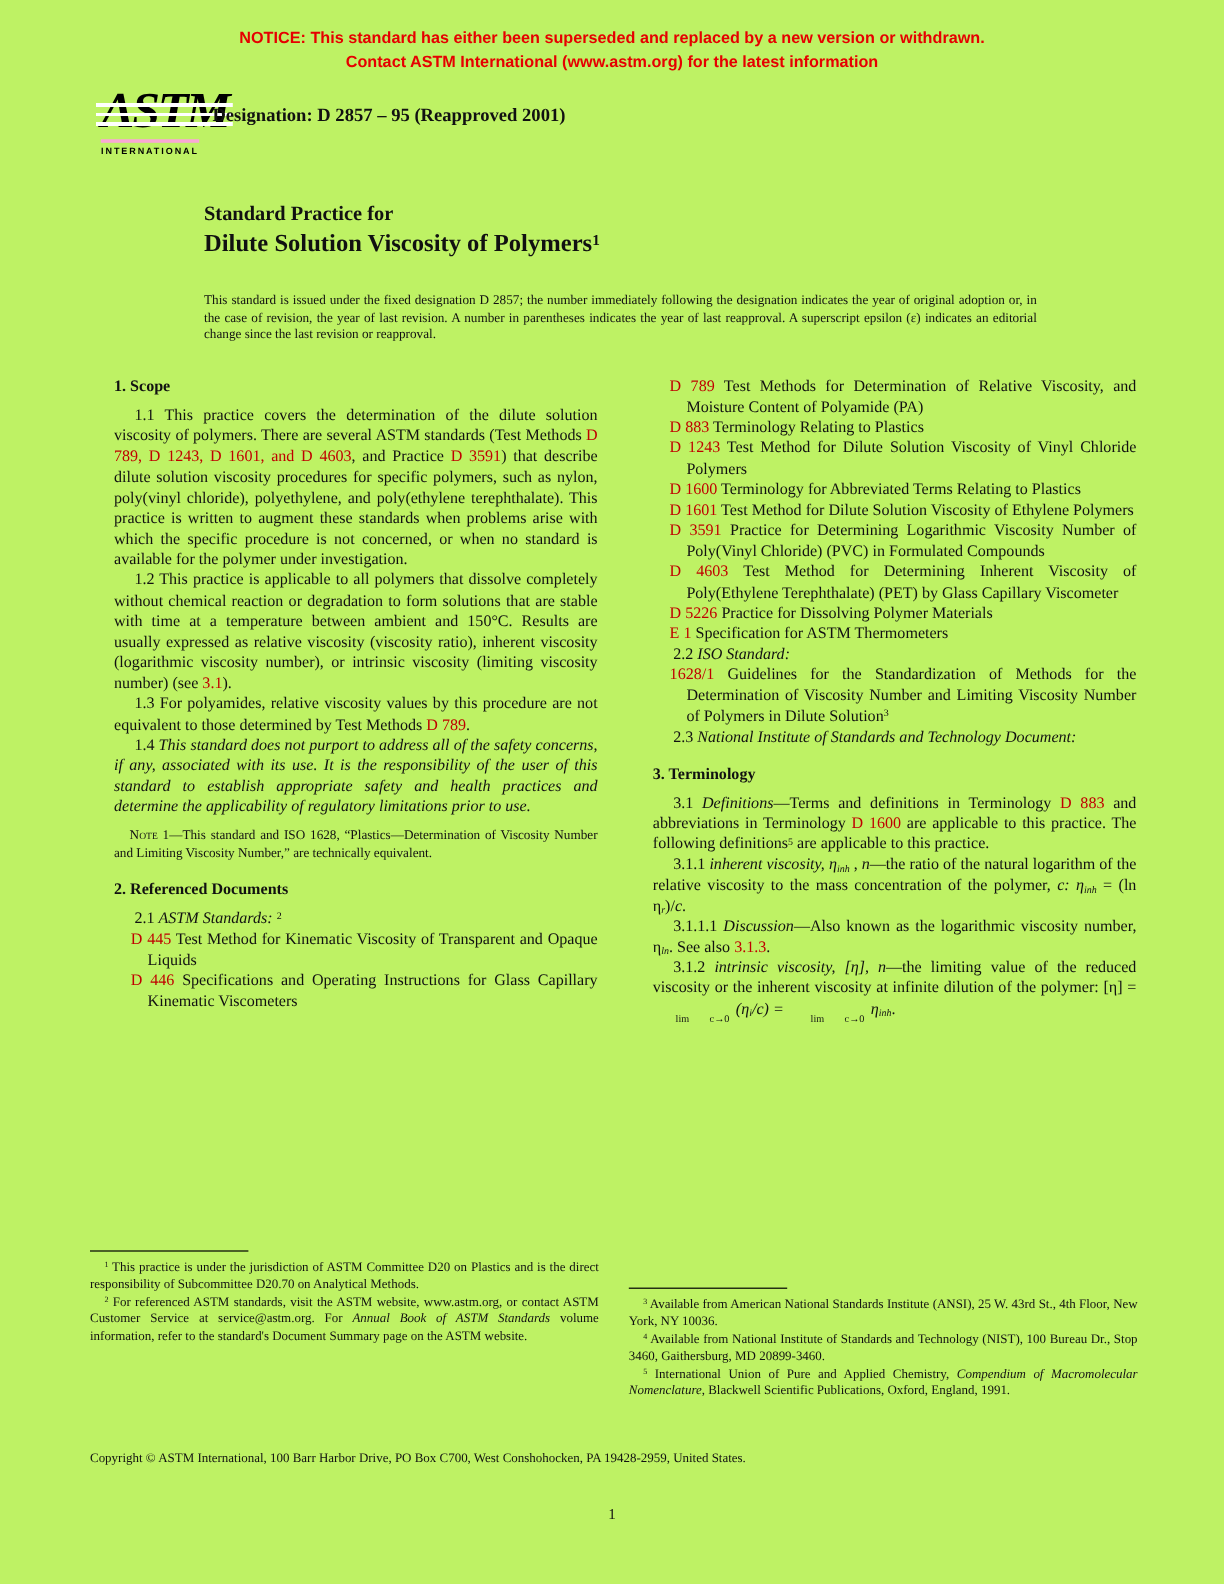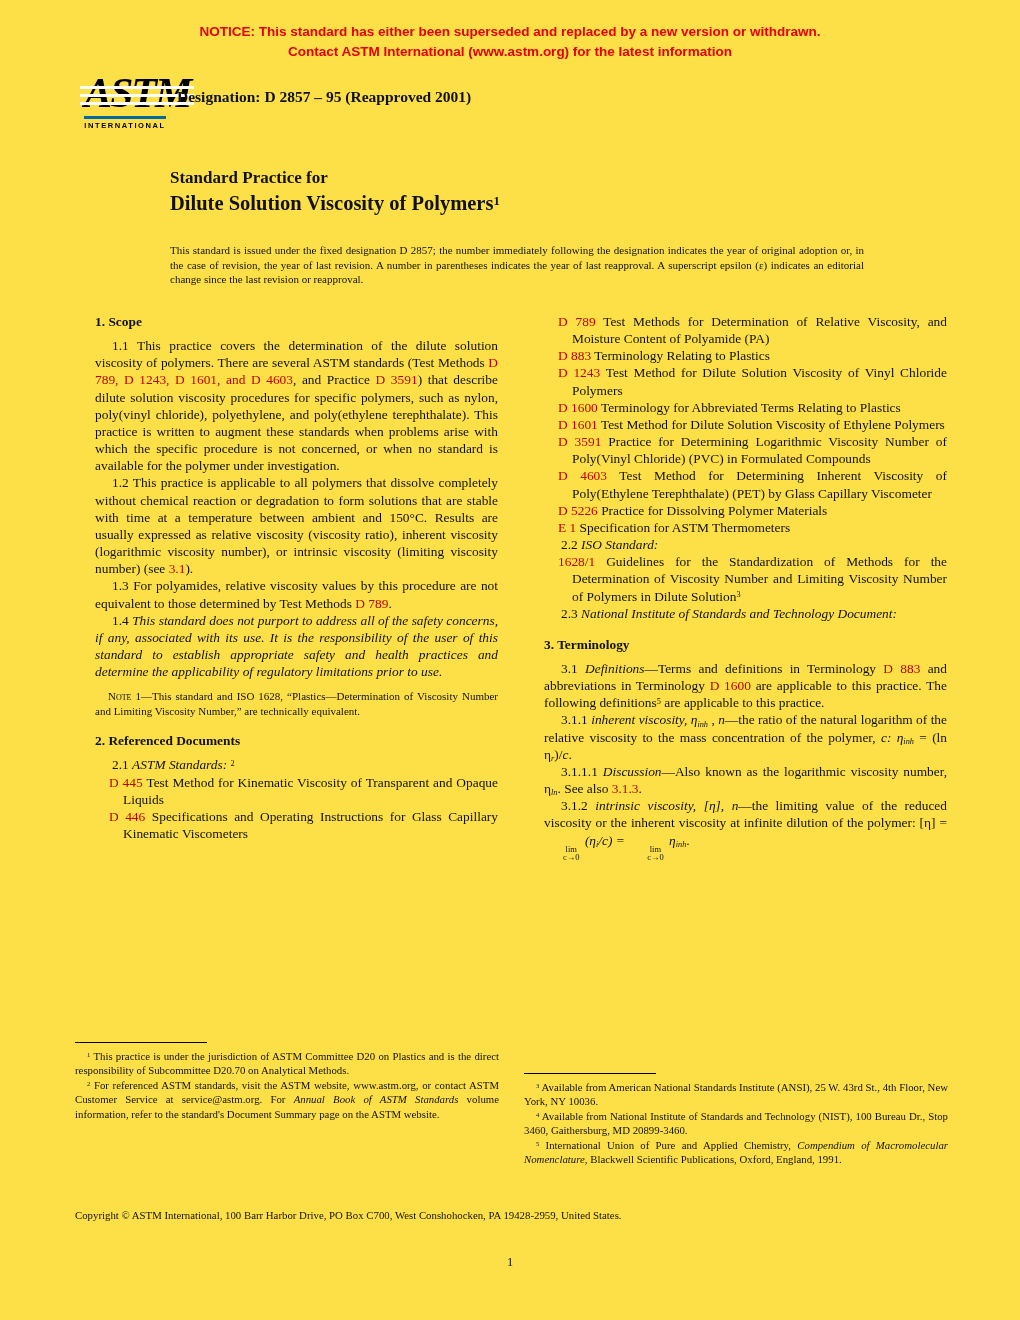--- a/index.html
+++ b/index.html
@@ -1,30 +1,30 @@
 <!DOCTYPE html>
 <html><head>
 <meta charset="utf-8">
 <style>
   html,body{margin:0;padding:0;background:#ffffff;}
-  .page{position:relative;width:1020px;height:1320px;background:#fde047;color:#111;
+  .page{position:relative;width:1020px;height:1320px;background:#bef264;color:#111;
         font-family:"Liberation Serif",serif;overflow:hidden;}
 
   .notice{position:absolute;top:22px;left:0;width:100%;text-align:center;
           font-family:"Liberation Sans",sans-serif;font-weight:bold;font-size:13.5px;
           color:#e60000;line-height:1.45;}
 
   .logo{position:absolute;left:84px;top:72px;width:82px;text-align:center;}
   .logo-astm{position:relative;display:inline-block;font-family:"Liberation Serif",serif;
              font-style:italic;font-weight:bold;font-size:42px;line-height:1;color:#000;
              letter-spacing:-2px;}
   .logo-astm::after{content:"";position:absolute;left:-4px;right:-4px;top:9px;height:24px;
              background:repeating-linear-gradient(to bottom,rgba(255,255,255,0) 0 5px,#fff 5px 8px);}
   .logo-intl{font-family:"Liberation Sans",sans-serif;font-weight:bold;font-size:7.5px;
-             letter-spacing:1.6px;border-top:3px solid #0369a1;padding-top:2px;margin-top:2px;
+             letter-spacing:1.6px;border-top:3px solid #f9a8d4;padding-top:2px;margin-top:2px;
              color:#000;}
 
   .designation{position:absolute;left:177px;top:88px;font-size:15.5px;font-weight:bold;}
 
   .title-block{position:absolute;left:170px;top:168px;}
   .title-line1{font-size:17px;font-weight:bold;margin:0;line-height:1.2;}
   .title-line2{font-size:20.5px;font-weight:bold;margin:3px 0 0 0;line-height:1.2;}
 
   .preamble{position:absolute;left:170px;top:243px;width:694px;font-size:11px;
             line-height:1.33;text-align:justify;}
@@ -36,21 +36,21 @@
   .sec-heading.first{margin-top:0;}
   .para{margin:0;text-indent:17px;}
   .ref{margin:0;padding-left:28px;text-indent:-14px;}
   .note{font-size:11px;line-height:1.32;margin-top:9px;text-indent:13px;}
 
   .red{color:#c00000;}
   .it{font-style:italic;}
   .smallcaps{font-variant:small-caps;}
   .sup{font-size:0.62em;position:relative;top:-0.45em;line-height:0;}
   .sub{font-size:0.62em;position:relative;top:0.25em;line-height:0;}
-  .lim{display:inline-flex;flex-direction:column;align-items:center;font-size:8.5px;
+  .lim{display:inline-flex;flex-direction:row;align-items:flex-end;font-size:8.5px;
        line-height:1.05;vertical-align:-7px;margin:0 2px;font-style:normal;}
 
   .fnblock{position:absolute;width:424px;font-size:10.8px;line-height:1.34;text-align:justify;}
   .fnblock-left{left:75px;top:1042px;}
   .fnblock-right{left:524px;top:1073px;}
   .fnrule{width:132px;border-top:1px solid #000;margin-bottom:6px;}
   .fn{margin:0;text-indent:12px;}
 
   .copyright{position:absolute;left:75px;top:1209px;width:872px;font-size:10.8px;}
   .pageno{position:absolute;top:1255px;left:0;width:100%;text-align:center;font-size:12.5px;}

